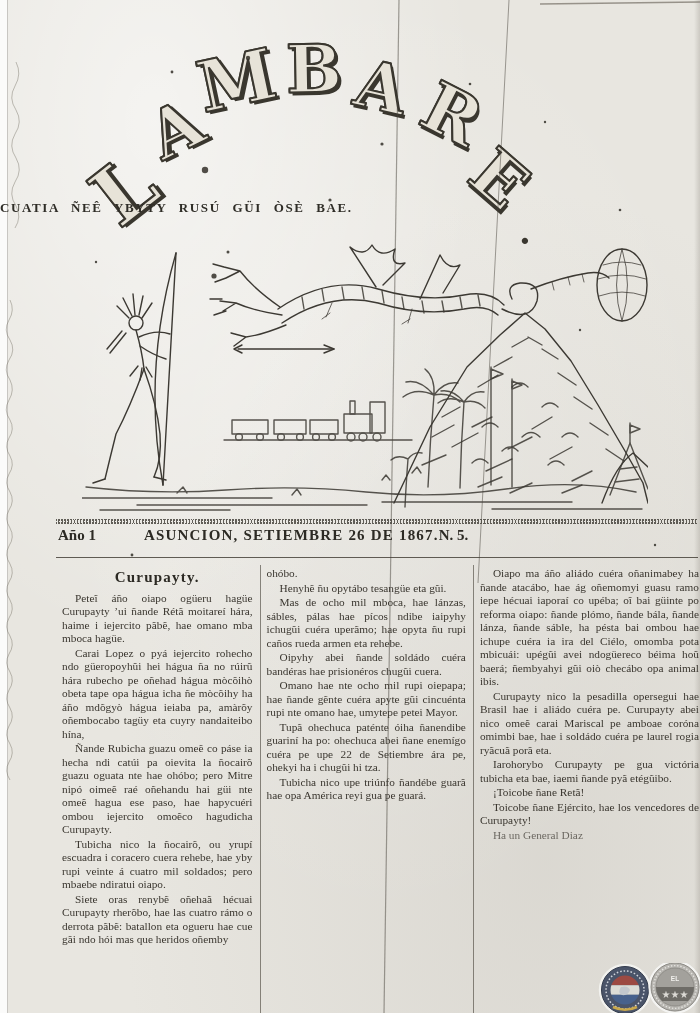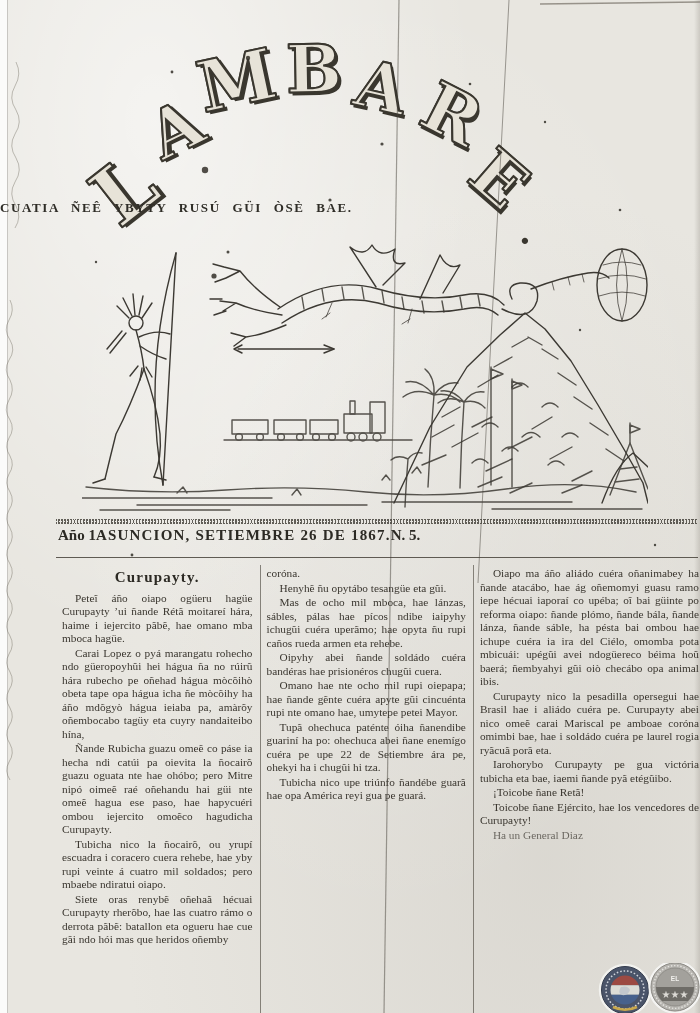--- a/index.html
+++ b/index.html
@@ -46,21 +46,21 @@
   .wavy{
     position:absolute;left:56px;right:2px;top:519px;height:5px;opacity:.8;
     background:
       repeating-linear-gradient(105deg,#3f3c35 0 1px, rgba(0,0,0,0) 1px 3px),
       repeating-linear-gradient(75deg,#3f3c35 0 1px, rgba(0,0,0,0) 1px 3px);
   }
   .dateline{
     position:absolute;left:58px;right:6px;top:527px;display:flex;align-items:baseline;
     font-weight:bold;font-size:15px;color:#2c2a24;
   }
-  .dateline .center{letter-spacing:1.2px;}
+  .dateline .center{letter-spacing:1.2px;margin-left:48px;}
   .rule{position:absolute;left:56px;right:2px;top:557px;border-top:1.3px solid rgba(70,66,58,.85);}
   
   .columns{
     position:absolute;left:56px;top:565px;width:650px;height:448px;display:flex;overflow:hidden;
     font-size:11.3px;line-height:13.5px;text-align:justify;color:#3a362f;
   }
   .col{padding:2px 7px 0 6px;box-sizing:border-box;}
   .col1{width:206px;}
   .col2{width:216px;border-left:1px solid rgba(80,75,66,.65);}
   .col3{width:236px;border-left:1px solid rgba(80,75,66,.65);}
@@ -193,27 +193,27 @@
     <span>Año 1</span>
     <span class="center">ASUNCION, SETIEMBRE 26 DE 1867.</span>
     <span>N. 5.</span>
   </div>
   <div class="rule"></div>
 
   <div class="columns">
     <div class="col col1">
       <div class="heading">Curupayty.</div>
       <p>Peteĩ áño oiapo ogüeru hagüe Curupayty ʼui ñande Rétã moitareí hára, haime i iejercito pãbẽ, hae omano mba mboca hagüe.</p>
-      <p>Carai Lopez o pyá marangatu rohecho ndo güeropoyhũi hei hágua ña no rúirũ hára rubecho pe oñehad hágua mòcõihò obeta tape opa hágua icha ñe mòcõihy ha áño mdõgyò hágua ieiaba pa, amàrõy oñembocabo tagüy eta cuyry nandaiteibo hína,</p>
+      <p>Carai Lopez o pyá iejercito rohecho ndo güeropoyhũi hei hágua ña no rúirũ hára rubecho pe oñehad hágua mòcõihò obeta tape opa hágua icha ñe mòcõihy ha áño mdõgyò hágua ieiaba pa, amàrõy oñembocabo tagüy eta cuyry nandaiteibo hína,</p>
       <p>Ñande Rubicha guazu omeẽ co páse ia hecha ndi catúi pa oievita la ñocairõ guazu oguata nte hae ohóbo; pero Mitre nipó oimeẽ raé oñehandu hai güi nte omeẽ hagua ese paso, hae hapycuéri ombou iejercito omoẽco hagudicha Curupayty.</p>
       <p>Tubicha nico la ñocairõ, ou yrupí escuadra i coracero cuera rehebe, hae yby rupi veinte á cuatro mil soldados; pero mbaebe ndiratui oiapo.</p>
       <p>Siete oras renybẽ oñehaã hécuai Curupayty rherõbo, hae las cuatro rámo o derrota pãbẽ: batallon eta ogueru hae cue gãi ndo hói mas que heridos oñemby</p>
     </div>
     <div class="col col2">
-      <p class="noindent">coróna.</p>
+      <p class="noindent">ohóbo.</p>
       <p>Henyhẽ ñu opytábo tesangüe eta gũi.</p>
       <p>Mas de ocho mil mboca, hae lánzas, sábles, pálas hae pícos ndibe iaipyhy ichugũi cuéra uperãmo; hae opyta ñu rupi caños rueda armen eta rehebe.</p>
       <p>Oipyhy abei ñande soldádo cuéra bandéras hae prisionéros chugũi cuera.</p>
       <p>Omano hae nte ocho mil rupi oiepapa; hae ñande gẽnte cuéra apyte gũi cincuénta rupi nte omano hae, umytepe petei Mayor.</p>
       <p>Tupã ohechuca paténte óiha ñanendibe guariní ha po: ohechuca abei ñane enemígo cuéra pe upe 22 de Setiembre ára pe, ohekyi ha i chugũi hi tza.</p>
       <p>Tubicha nico upe triúnfo ñandébe guarã hae opa América reyi gua pe guará.</p>
     </div>
     <div class="col col3">
       <p>Oiapo ma áño aliádo cuéra oñanimabey ha ñande atacábo, hae ág oñemomyi guasu ramo iepe hécuai iaporaí co upéba; oĩ bai güinte po reforma oiapo: ñande plómo, ñande bála, ñande lánza, ñande sáble, ha pésta bai ombou hae ichupe cuéra ia ira del Ciélo, omomba pota mbicuái: upégũi avei ndogüereco béima hoũ baerá; ñembyahyi gũi oiò checábo opa animal ibis.</p>
       <p>Curupayty nico la pesadilla opersegui hae Brasil hae i aliádo cuéra pe.  Curupayty abei nico omeẽ carai Mariscal pe amboae coróna omimbi bae, hae i soldádo cuéra pe laurel rogia ryãcuã porã eta.</p>

